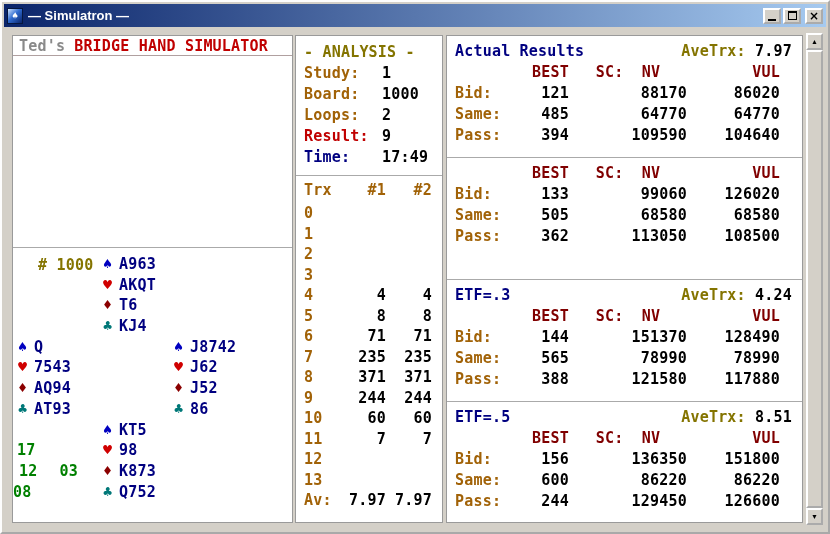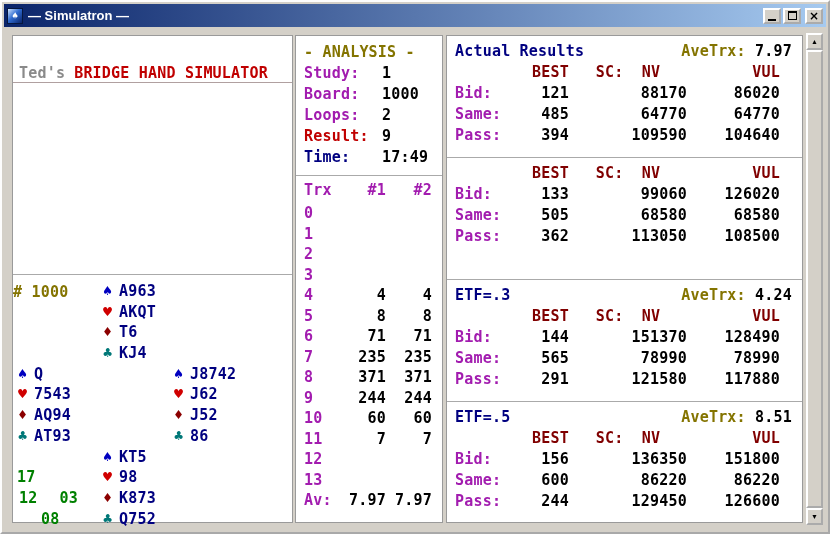--- a/index.html
+++ b/index.html
@@ -30,48 +30,48 @@
 
   
   .panel { position:absolute; background:#fff; border:1px solid #9a9a9a;
            font-size:15px; font-weight:bold; color:#000; letter-spacing:0.2px; }
   .left-panel  { left:10px;  top:33px; width:281px; height:488px; }
   .mid-panel   { left:293px; top:33px; width:148px; height:488px; }
   .right-panel { left:444px; top:33px; width:357px; height:488px; }
 
   .gray   { color:#8a8a8a; }
   .red    { color:#C00000; }
-  .green  { color:#a21caf; }
+  .green  { color:#a16207; }
   .navy   { color:#000080; }
   .olive  { color:#847400; }
   .maroon { color:#800000; }
   .spade   { color:#0000C0; }
   .heart   { color:#D00000; }
   .diamond { color:#8B0000; }
   .club    { color:#007878; }
 
   
-  .lp-header { height:47px; border-bottom:1px solid #b0a0a0; display:flex; align-items:flex-end;
+  .lp-header { height:20px; border-bottom:1px solid #b0a0a0; display:flex; align-items:flex-end;
                padding-left:6px; gap:9px; white-space:nowrap; overflow:hidden; }
   .lp-desc { height:192px; border-bottom:1px solid #aaa; padding:16px 0 0 6px; }
   .desc-line { height:20px; white-space:pre; }
 
   .lp-deal { padding-top:7px; }
   .deal-line { height:20.7px; display:flex; }
   .suit { width:16px; flex:0 0 16px; }
   .deal-top { position:relative; padding-left:90px; }
-  .board-label { position:absolute; left:0; top:0; line-height:20.7px; }
+  .board-label { position:absolute; left:25px; top:0; line-height:20.7px; }
   .deal-mid { display:flex; padding-left:5px; }
   .hand-west { width:156px; flex:0 0 156px; }
   .deal-bottom { display:flex; }
   .hcp-block { width:90px; flex:0 0 90px; color:#008000; }
   .hcp-line { height:20.7px; white-space:pre; }
   .hcp-n { padding-left:4px; }
   .hcp-we { display:flex; gap:22px; padding-left:6px; }
-  .hcp-s { padding-left:28px; }
+  .hcp-s { }
 
   
   .mid-title { height:28px; padding:7px 0 0 8px; white-space:nowrap; }
   .mid-fields { padding:0 0 6px 8px; border-bottom:1px solid #aaa; }
   .field-row { display:grid; grid-template-columns:78px 1fr; height:21px; }
   .mid-table { padding:5px 8px 0 8px; }
   .trx-grid { display:grid; grid-template-columns:32px 50px 46px; }
   .trx-head { height:21px; margin-bottom:2px; }
   .trx-row  { height:20.5px; }
   .trx-num  { text-align:right; }
@@ -430,21 +430,21 @@
           <span class="rs-right">128490</span>
         </div>
           <div class="rs-grid rs-row">
           <span class="green">Same:</span>
           <span class="rs-right">565</span>
           <span class="rs-right">78990</span>
           <span class="rs-right">78990</span>
         </div>
           <div class="rs-grid rs-row">
           <span class="green">Pass:</span>
-          <span class="rs-right">291</span>
+          <span class="rs-right">388</span>
           <span class="rs-right">121580</span>
           <span class="rs-right">117880</span>
         </div>
         </div>
     </div>
 
     <div class="result-section last">
       <div class="rs-header">
         <span class="navy">ETF=.5</span>
         <span class="rs-ave"><span class="olive">AveTrx:</span> <span>8.51</span></span>

